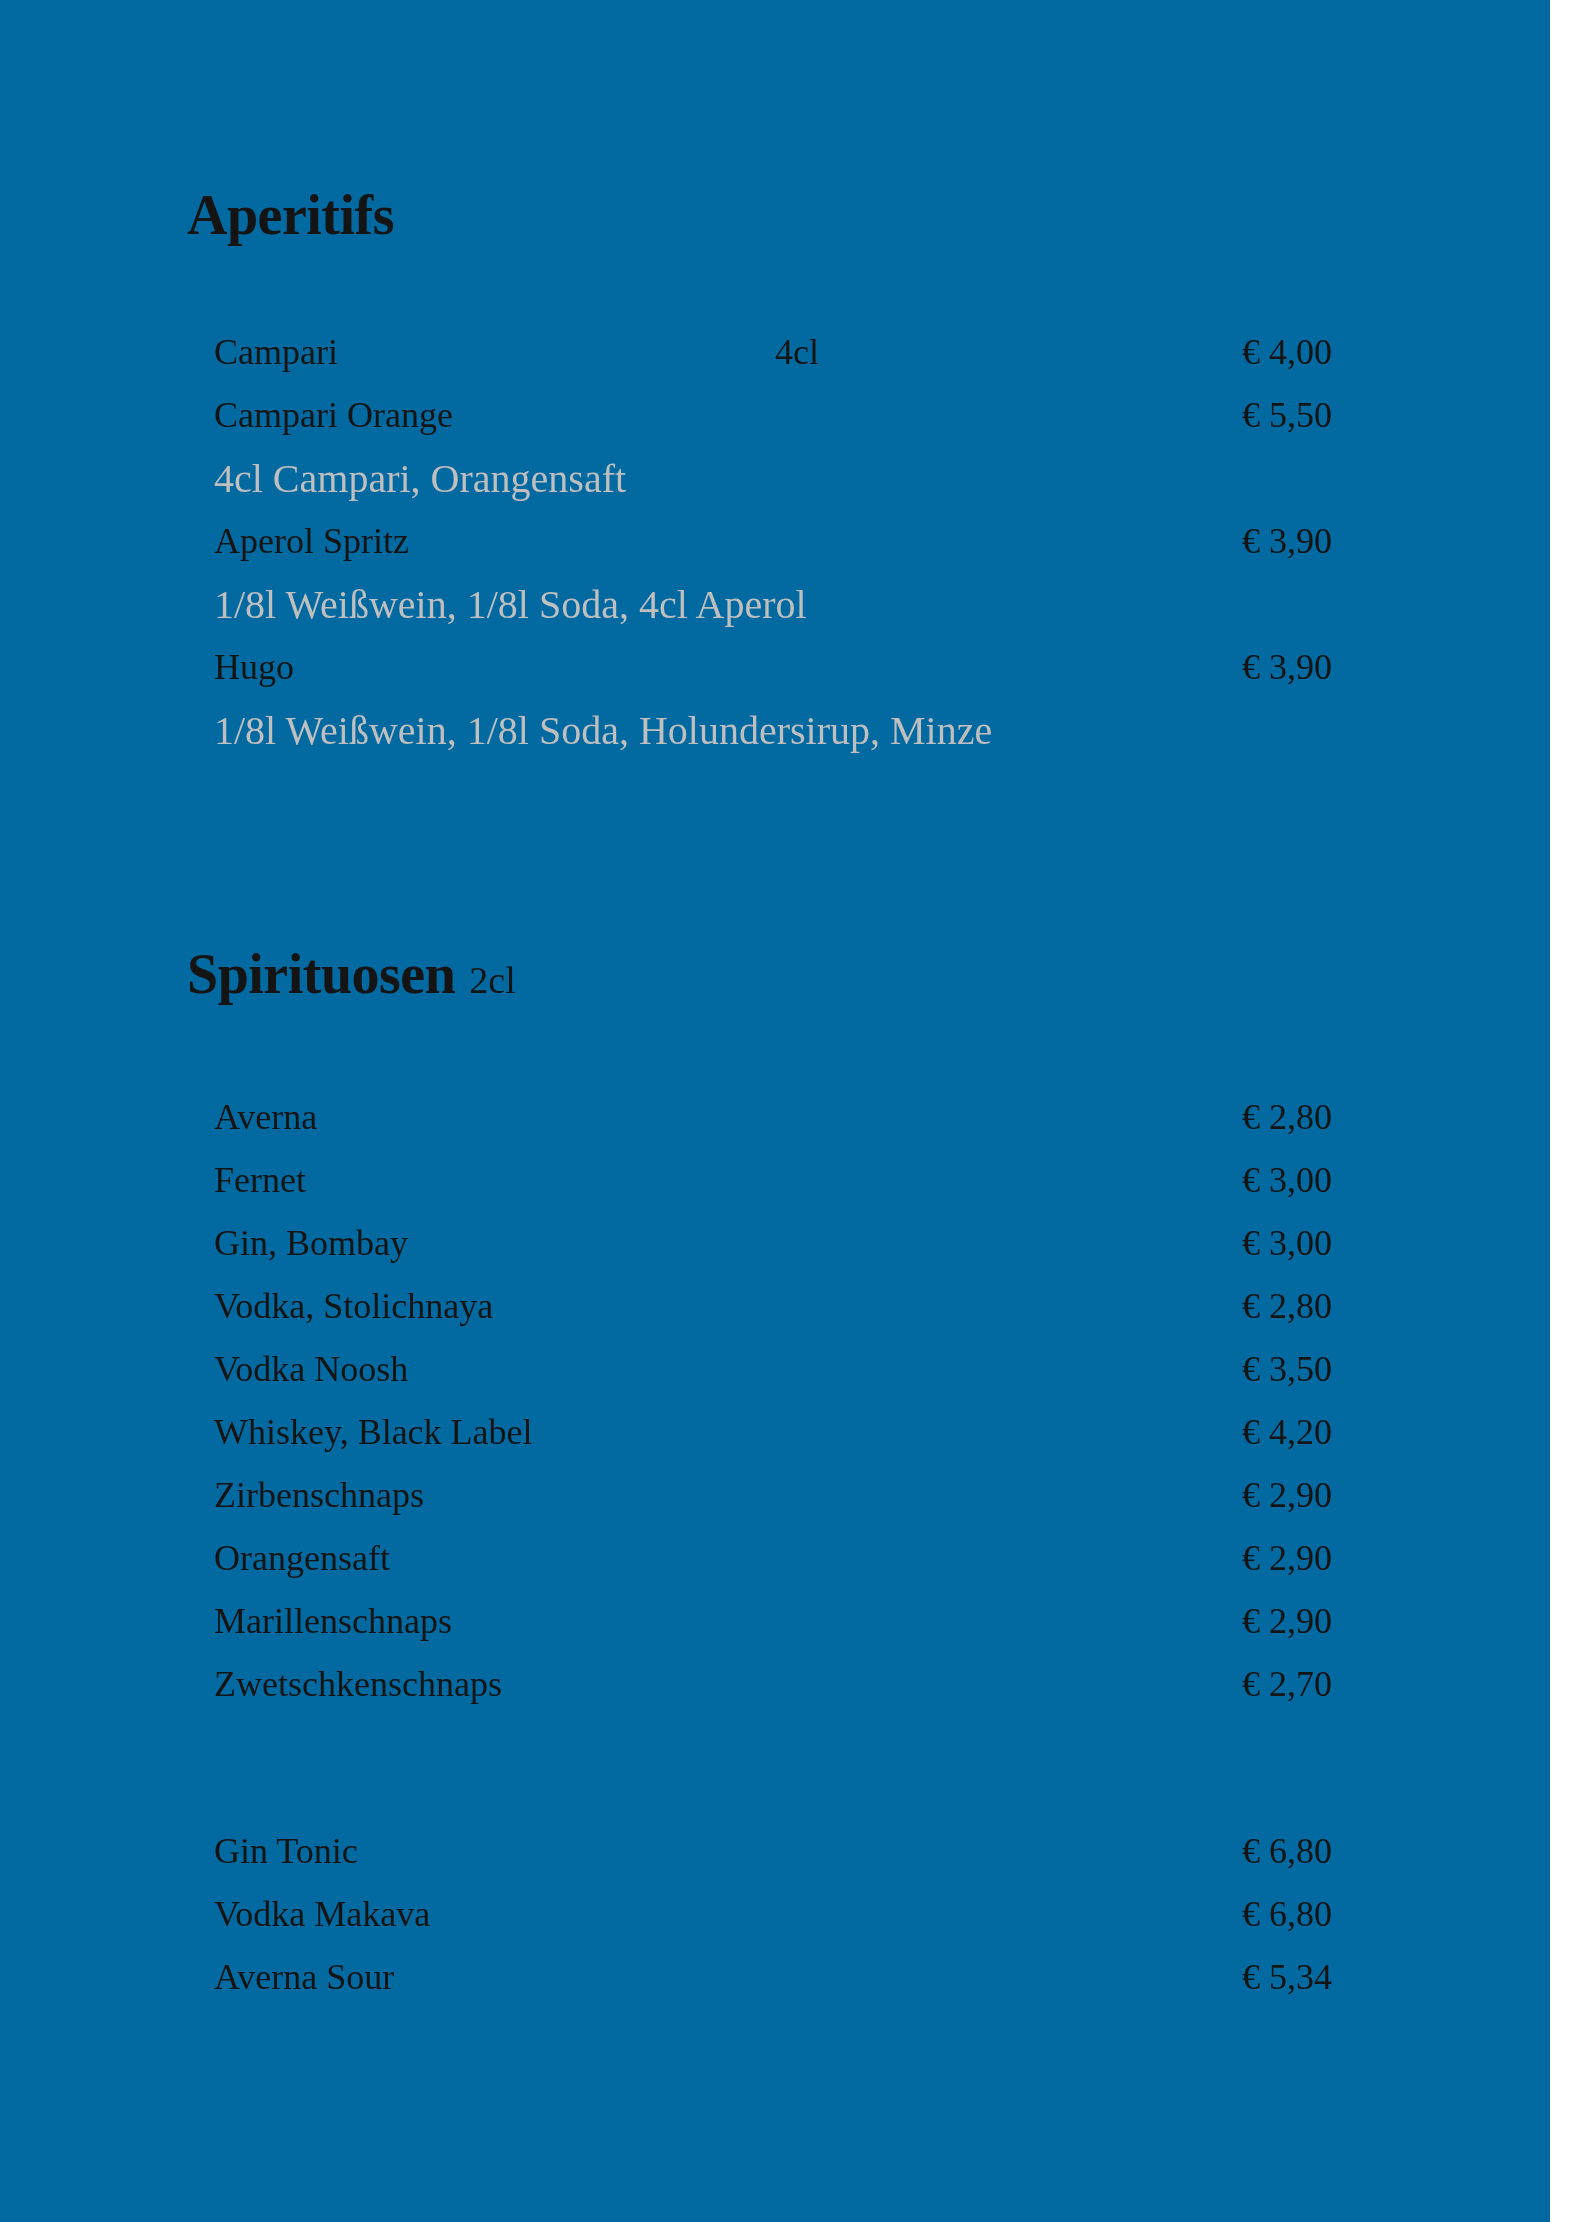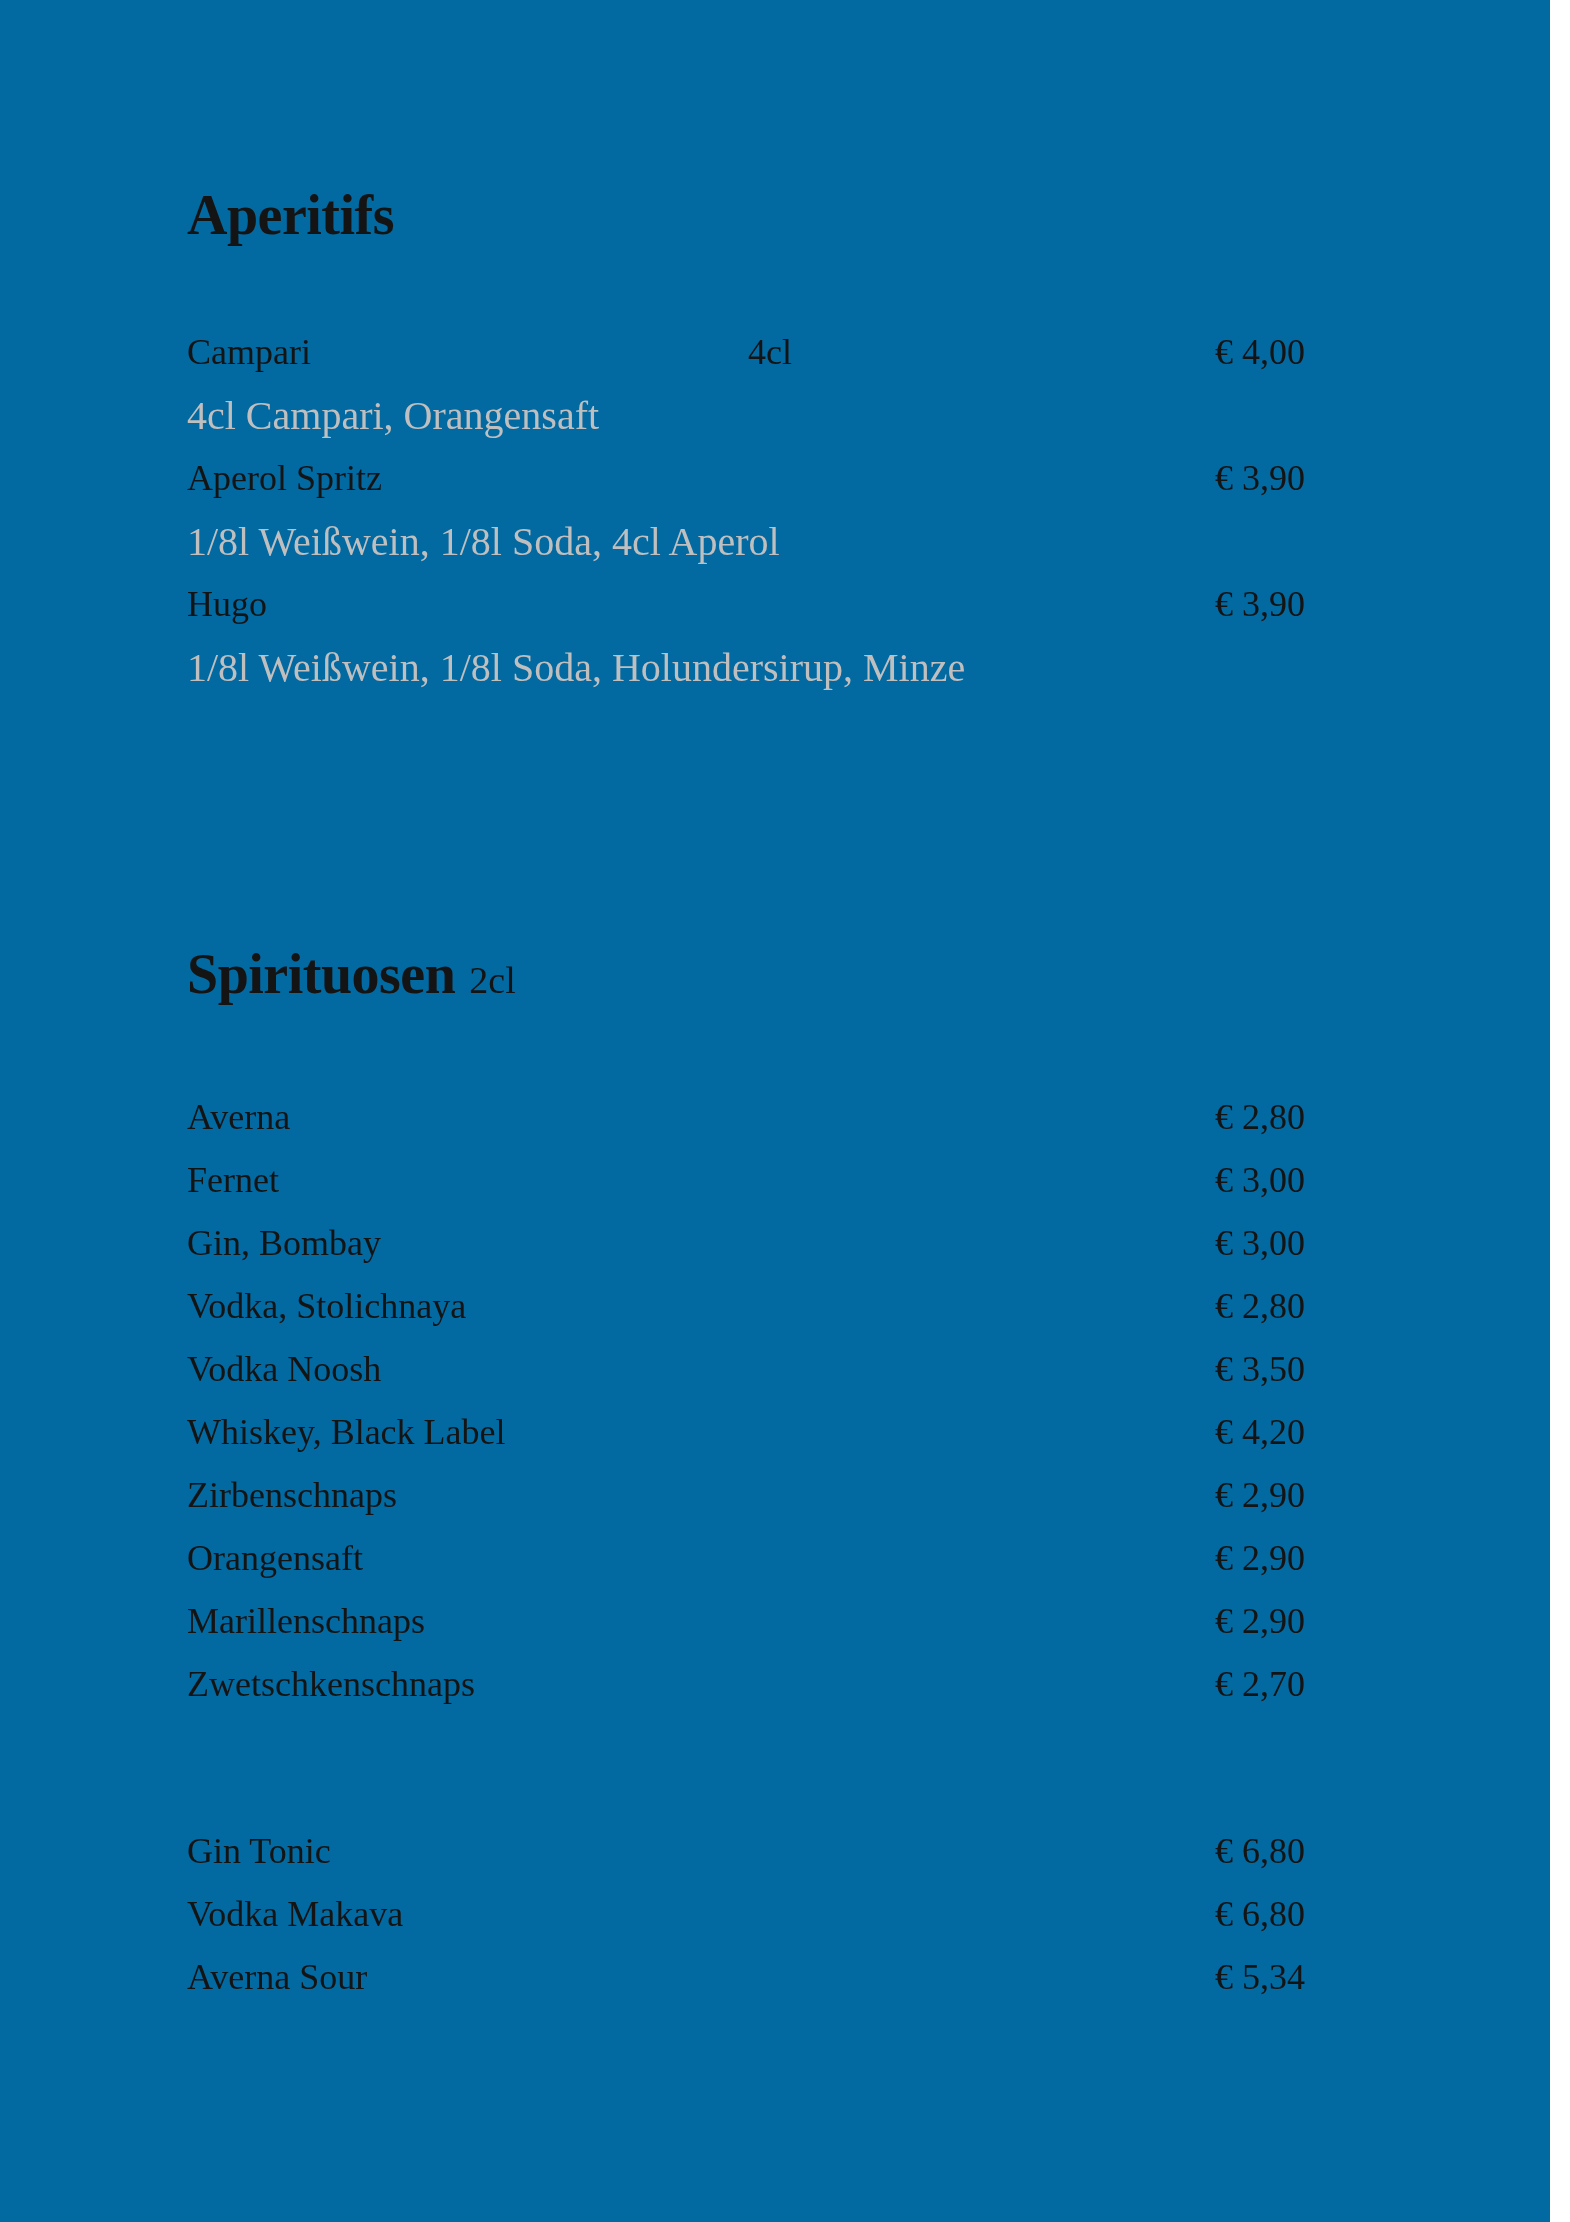--- a/index.html
+++ b/index.html
@@ -33,20 +33,21 @@
     white-space: nowrap;
   }
   .section-unit {
     font-size: 38px;
     font-weight: 400;
     letter-spacing: 0;
     margin-left: 14px;
   }
   .rows {
     margin-top: 78px;
+    margin-left: 27px;
   }
   .menu-row {
     position: relative;
     height: 63px;
     line-height: 63px;
     font-size: 36px;
     white-space: nowrap;
   }
   .item-size {
     position: absolute;
@@ -69,20 +70,24 @@
 
 <div class="page">
 
   <section class="menu-section s0">
     <h2 class="section-title"><span>Aperitifs</span></h2>
     <div class="rows">
       <div class="menu-row">
         <span class="item-name">Campari</span>
         <span class="item-size">4cl</span>
         <span class="item-price">€ 4,00</span>
+      </div>
+      <div class="menu-row">
+        <span class="item-name">Campari Orange</span>
+        <span class="item-price">€ 5,50</span>
       </div>
       <div class="menu-row desc-row">
         <span class="item-desc">4cl Campari, Orangensaft</span>
       </div>
       <div class="menu-row">
         <span class="item-name">Aperol Spritz</span>
         <span class="item-price">€ 3,90</span>
       </div>
       <div class="menu-row desc-row">
         <span class="item-desc">1/8l Weißwein, 1/8l Soda, 4cl Aperol</span>

